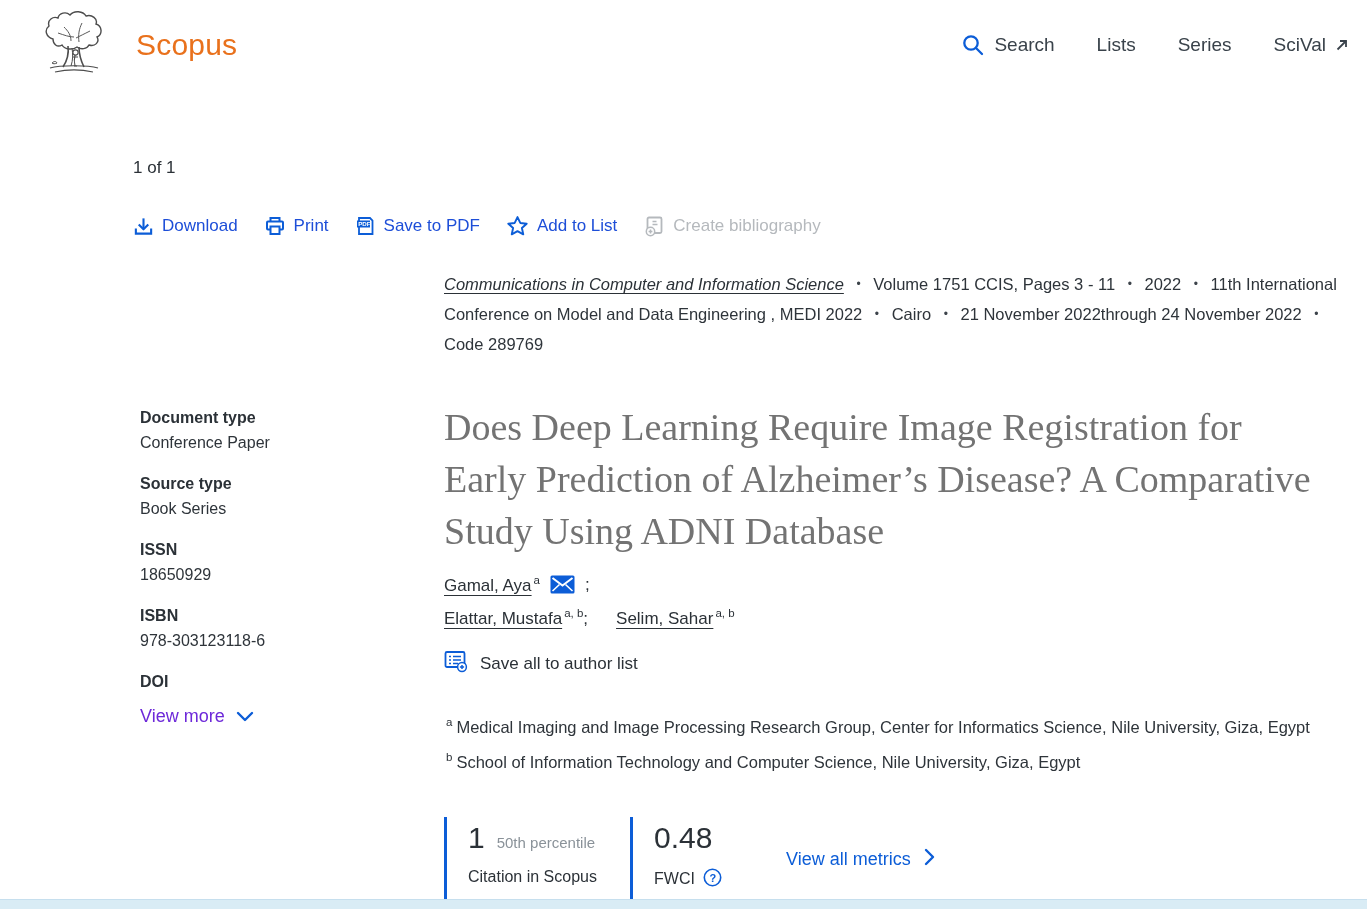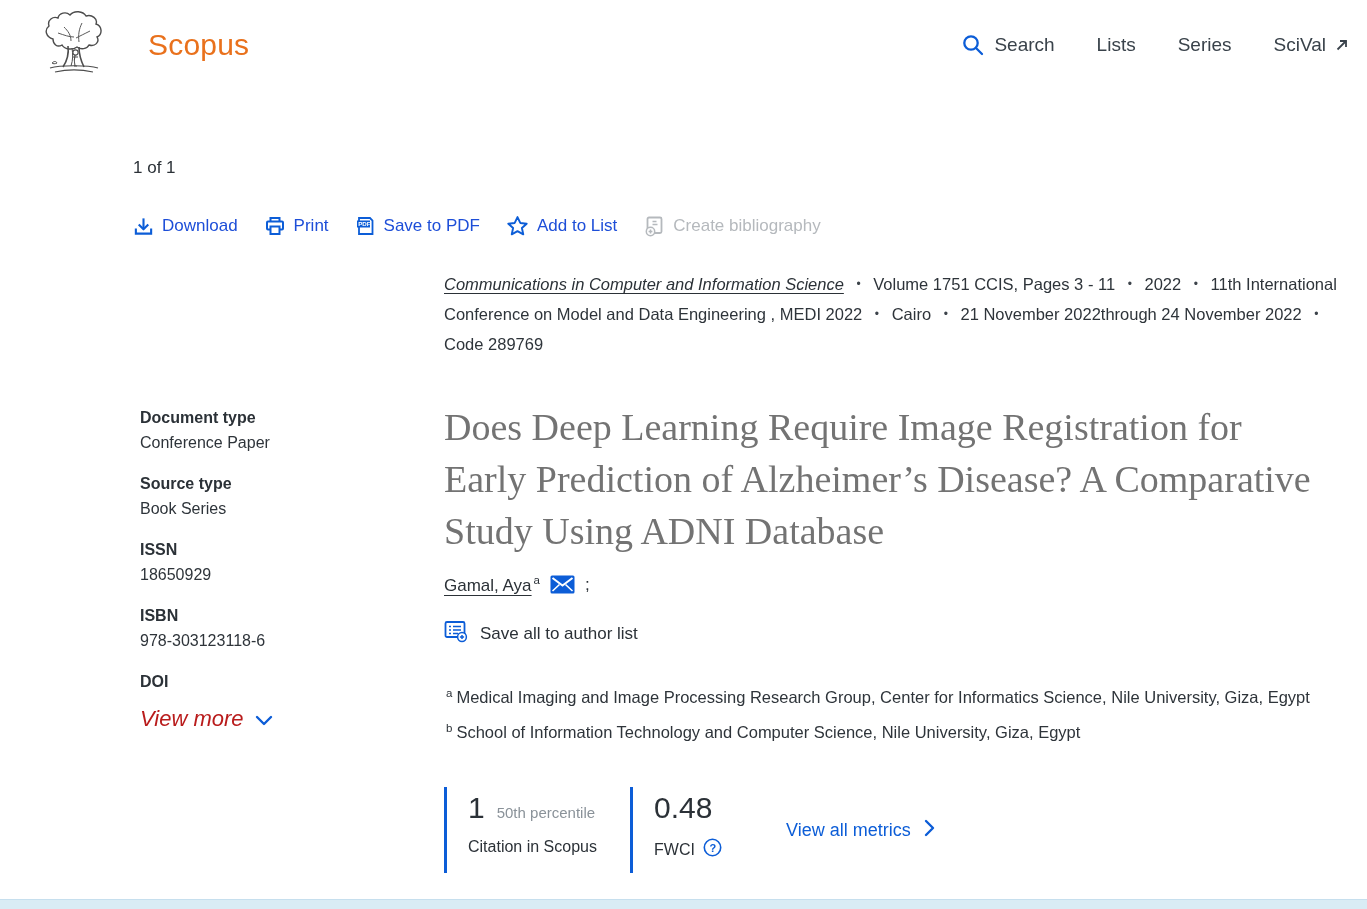--- a/index.html
+++ b/index.html
@@ -13,21 +13,21 @@
   }
   a { cursor: pointer; }
 
   
   .header {
     height: 90px;
     display: flex; align-items: center; justify-content: space-between;
     padding: 0 18px 0 38px;
   }
   .brand-area { display: flex; align-items: center; gap: 26px; text-decoration: none; }
-  .brand-text { font-size: 30px; font-weight: 500; color: #e9711c; letter-spacing: 0.2px; margin-left: 12px; }
+  .brand-text { font-size: 30px; font-weight: 500; color: #e9711c; letter-spacing: 0.2px; }
   .top-nav { display: flex; align-items: center; gap: 42px; }
   .nav-item {
     display: flex; align-items: center; gap: 9px;
     font-size: 19px; color: #39424a; text-decoration: none;
   }
   .nav-item svg { display: block; }
 
   
   .main { padding: 0 26px 0 133px; }
   .pager { margin-top: 68px; font-size: 17px; color: #2b3137; }
@@ -41,21 +41,21 @@
   .tool.disabled { color: #b5b9bd; cursor: default; }
 
   .content-grid { display: grid; grid-template-columns: 311px 1fr; margin-top: 32px; }
 
   
   .sidebar { padding-top: 140px; padding-left: 7px; }
   .field-label { font-weight: 700; font-size: 16px; margin-bottom: 7px; color: #2b3137; }
   .field-value { font-size: 16px; margin-bottom: 23px; color: #2e343a; }
   .view-more {
     display: inline-flex; align-items: center; gap: 11px;
-    color: #b91c1c; font-size: 22px; text-decoration: none; margin-top: 8px; font-style: italic;
+    color: #6d28d9; font-size: 18px; text-decoration: none; margin-top: 8px;
   }
 
   
   .doc { max-width: 915px; }
   .pubinfo { margin: 0; font-size: 16.5px; line-height: 30px; color: #2e343a; max-width: 908px; }
   .source-link { font-weight: 400; font-style: italic; color: #2b3137; text-decoration: underline; text-underline-offset: 3px; }
   .bullet { font-size: 12px; padding: 0 8px; vertical-align: 2px; color: #3c434a; }
 
   .title {
     font-family: "Liberation Serif", serif; font-weight: 400;
@@ -267,20 +267,28 @@
             </span>
             <a class="email-icon">
               <svg width="25" height="19" viewBox="0 0 25 19">
                 <rect x="0.5" y="0.5" width="24" height="18" rx="1.5" fill="#0c5dd7"></rect>
                 <path d="M2.5 3 L12.5 10.5 L22.5 3" stroke="#ffffff" stroke-width="2" fill="none"></path>
                 <path d="M2.5 16 L9.5 9.5 M22.5 16 L15.5 9.5" stroke="#ffffff" stroke-width="1.6"></path>
               </svg>
             </a>
             <span class="author-sep">;</span>
           </div>
+          <div class="author-line">
+            <span>
+              <a class="author-link">Elattar, Mustafa</a><sup>a, b</sup><span>;</span>
+            </span>
+            <span class="author-gap">
+              <a class="author-link">Selim, Sahar</a><sup>a, b</sup>
+            </span>
+          </div>
         </div>
 
         <button class="save-all">
           <span>
             <svg width="24" height="23" viewBox="0 0 24 23" fill="none">
               <rect x="1.5" y="2" width="19" height="15" rx="1.5" stroke="#0c5dd7" stroke-width="1.8"></rect>
               <path d="M5 6.5 h2 M9 6.5 h8 M5 10 h2 M9 10 h8 M5 13.5 h2 M9 13.5 h5" stroke="#0c5dd7" stroke-width="1.5"></path>
               <circle cx="18" cy="17" r="4.4" fill="#ffffff" stroke="#0c5dd7" stroke-width="1.5"></circle>
               <path d="M18 14.9 v4.2 M15.9 17 h4.2" stroke="#0c5dd7" stroke-width="1.5"></path>
             </svg>

